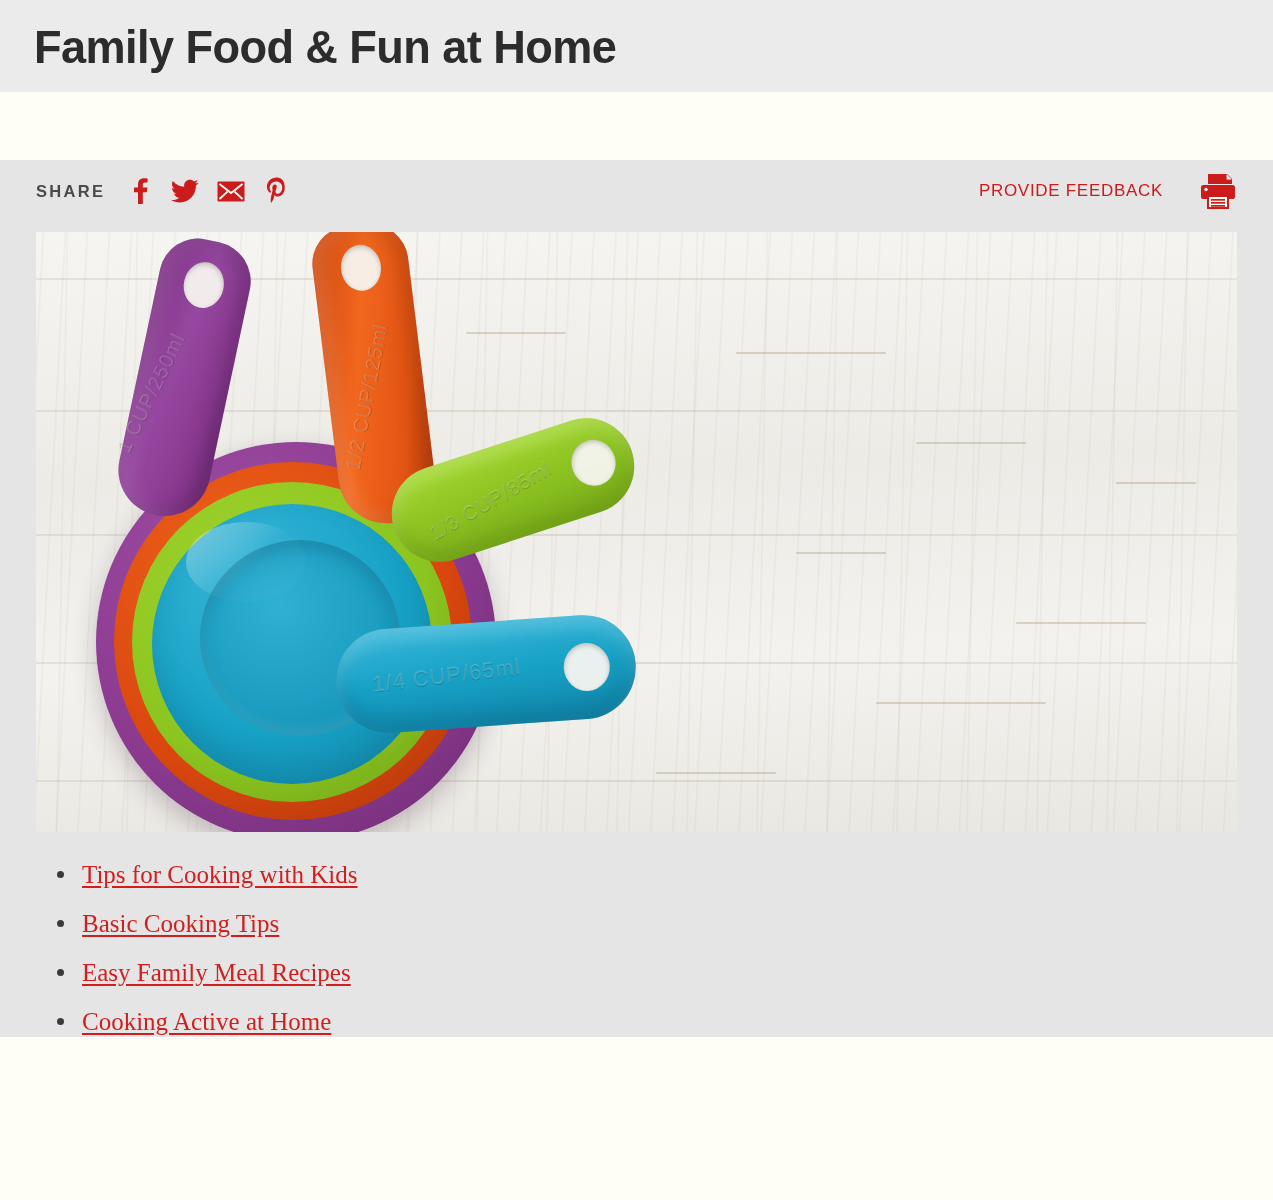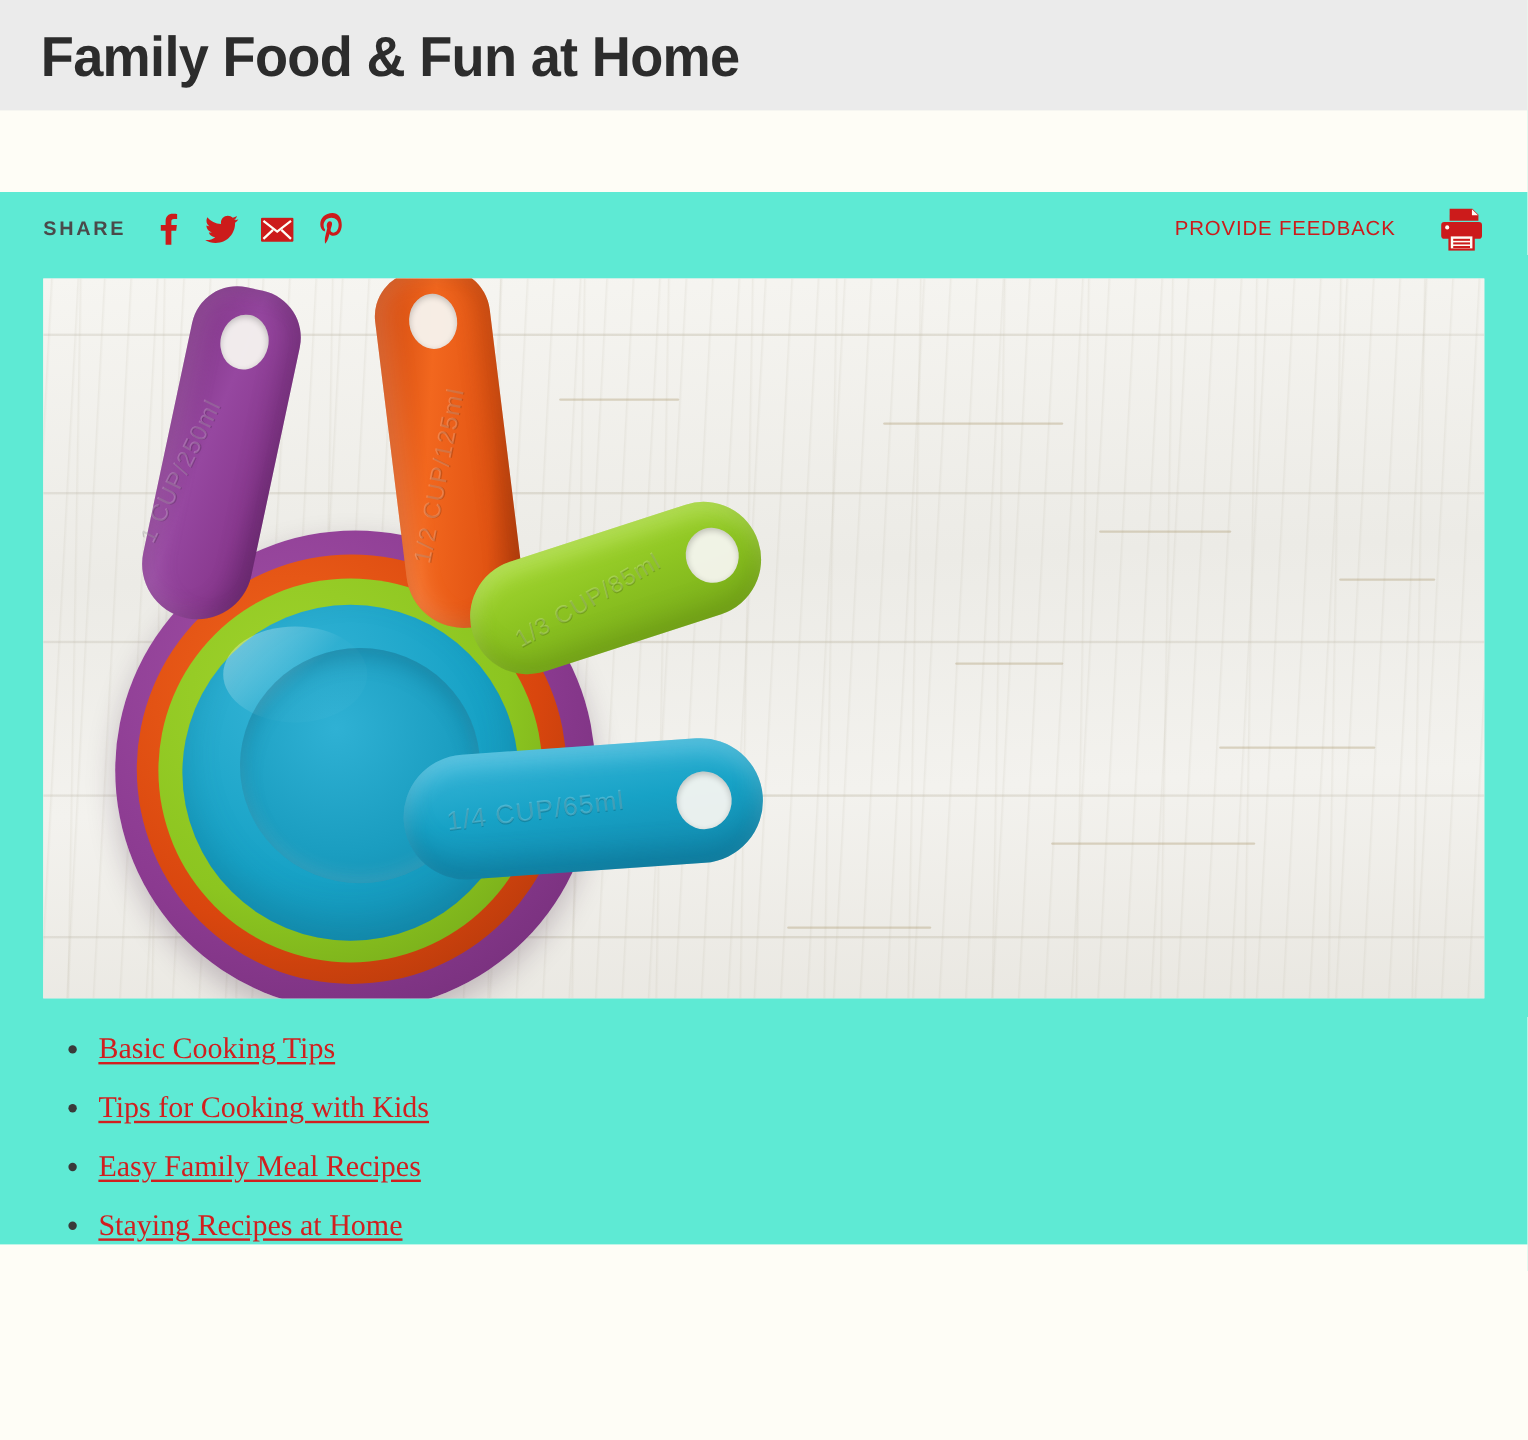--- a/index.html
+++ b/index.html
@@ -29,21 +29,21 @@
     line-height: 1;
     transform: scaleX(0.96);
     transform-origin: left center;
     white-space: nowrap;
   }
 
   
   .content {
     width: 1273px;
     padding: 0 36px;
-    background: #5eead4;
+    background: #e5e5e5;
   }
 
   
   .utility-bar {
     display: flex;
     align-items: center;
     justify-content: space-between;
     height: 62px;
     margin-top: 68px;
   }
@@ -356,19 +356,19 @@
       <div class="handle h-blue">
         <div class="hole"></div>
         <div class="embossed emb-blue">1/4 CUP/65ml</div>
       </div>
 
     </div>
   </div>
 
 
   <ul class="link-list">
+    <li><a>Tips for Cooking with Kids</a></li>
     <li><a>Basic Cooking Tips</a></li>
-    <li><a>Tips for Cooking with Kids</a></li>
     <li><a>Easy Family Meal Recipes</a></li>
-    <li><a>Staying Recipes at Home</a></li>
+    <li><a>Cooking Active at Home</a></li>
   </ul>
 
 </div>
 
 </body></html>

